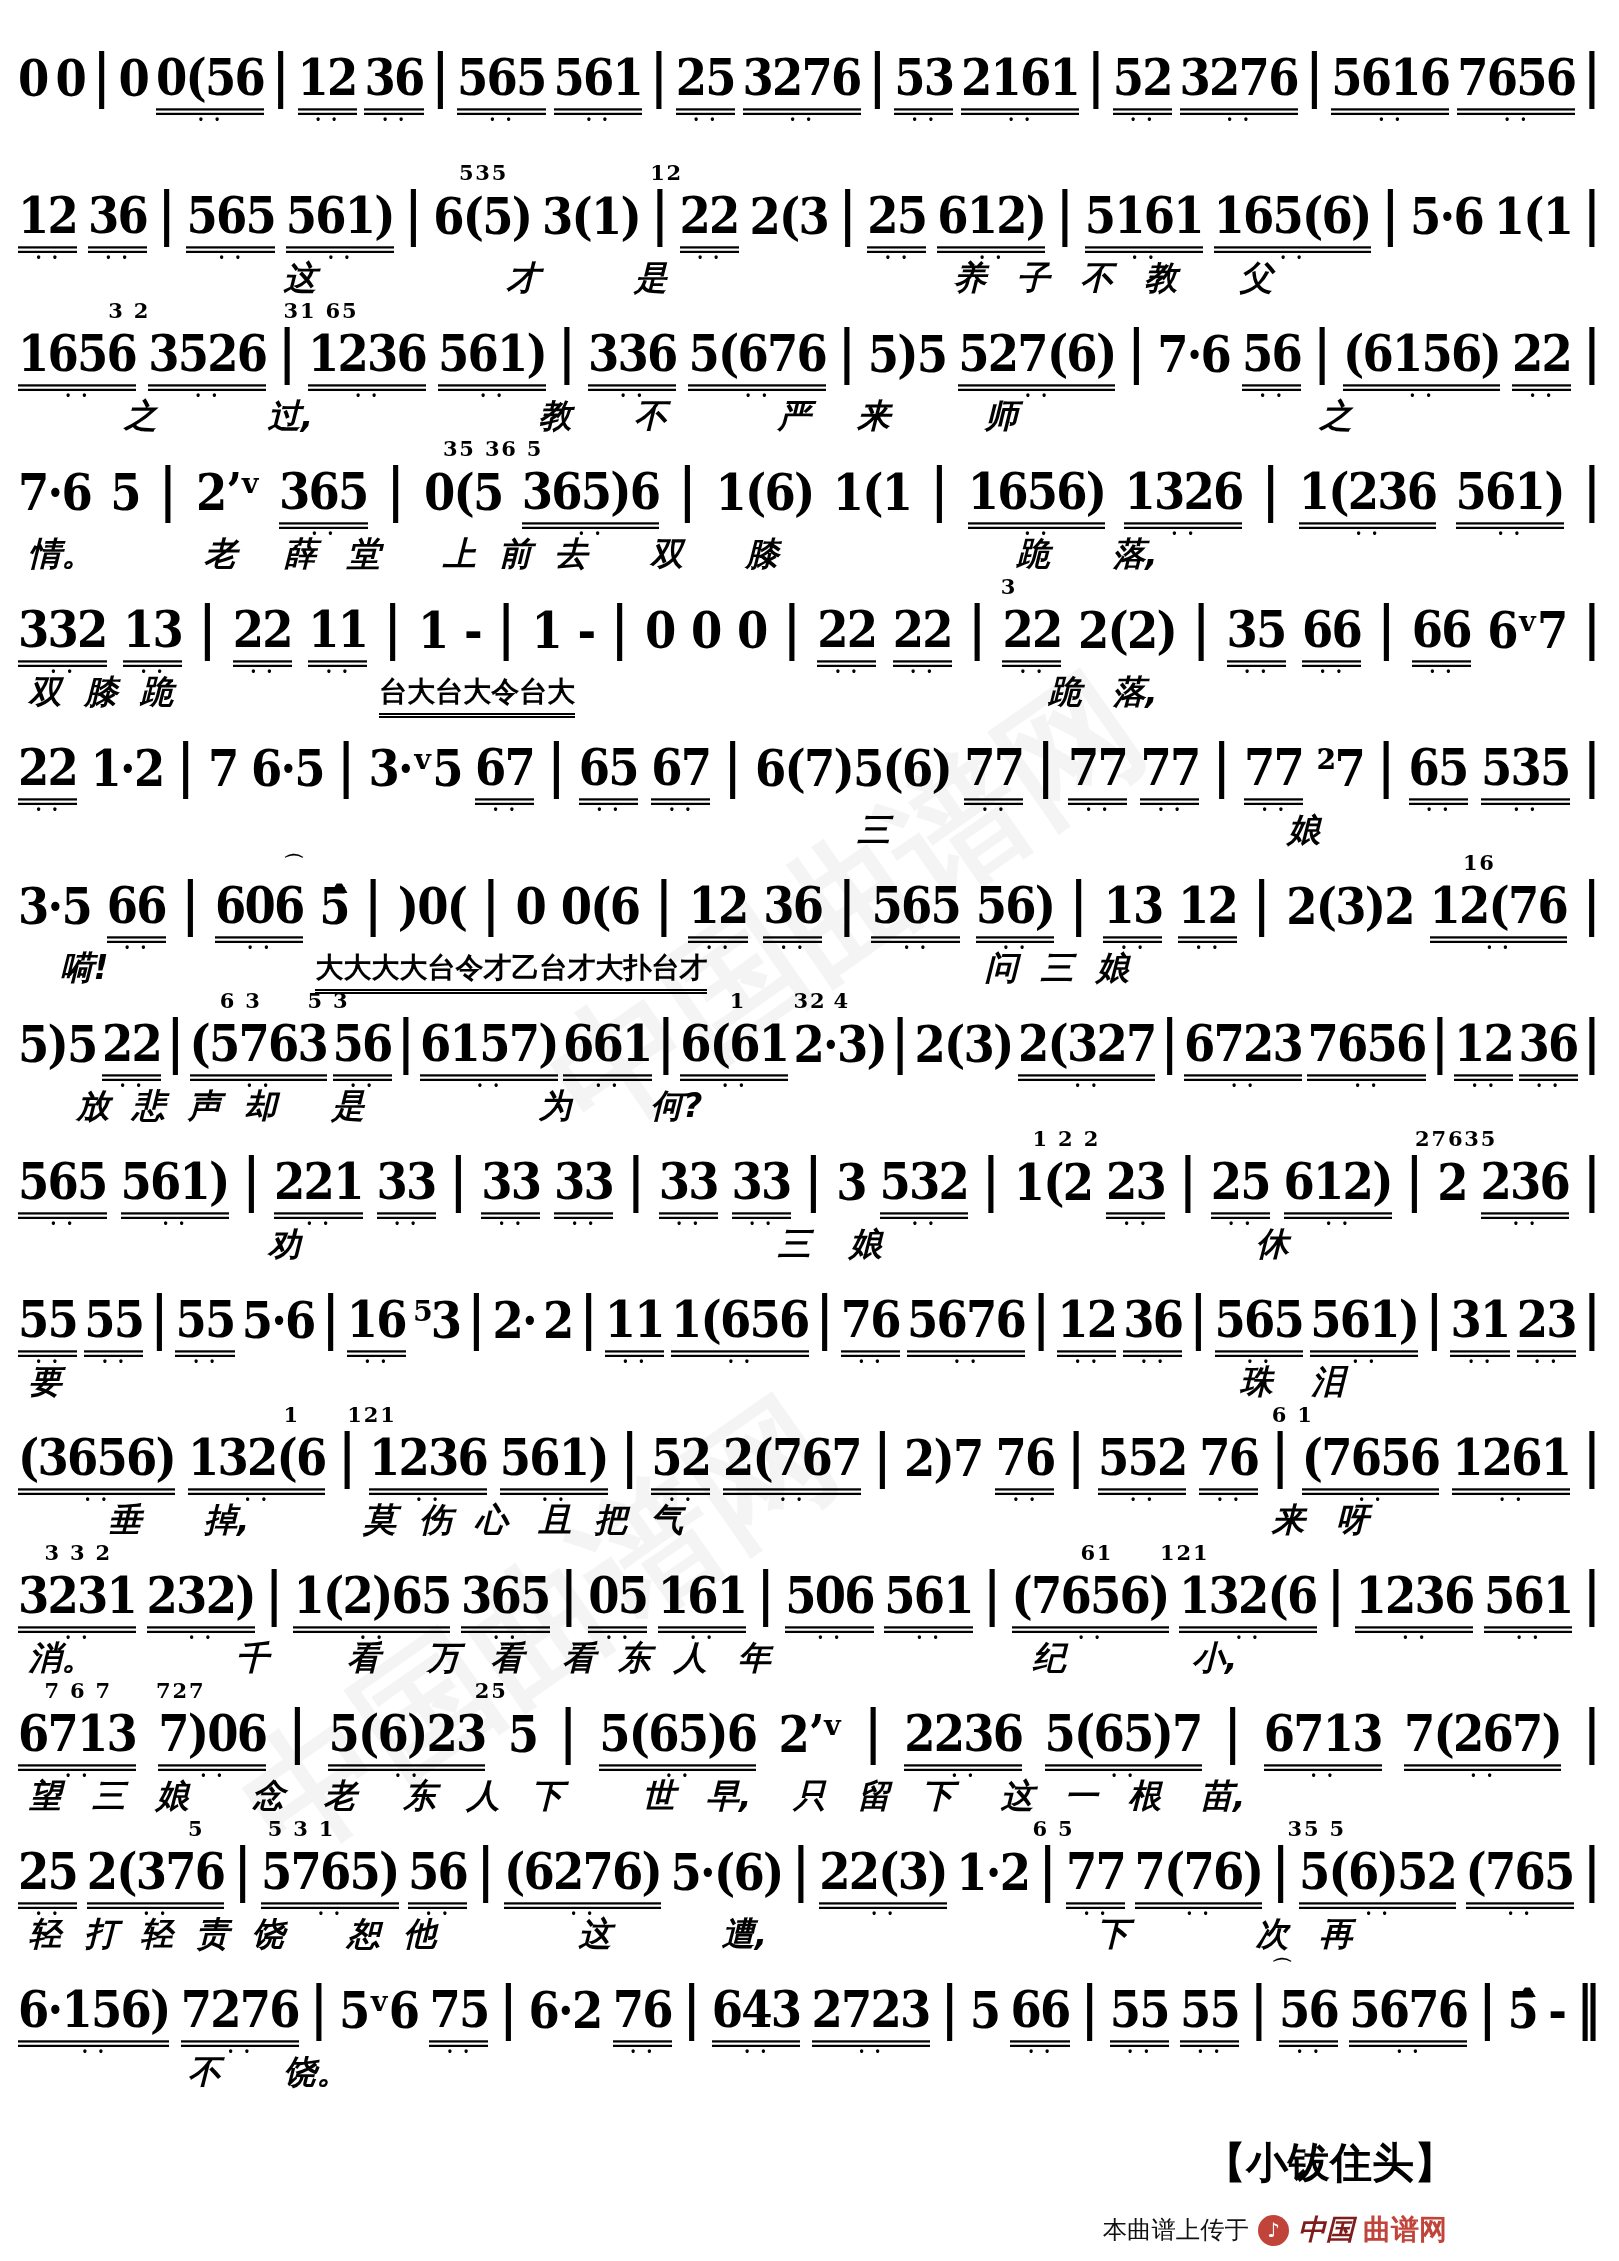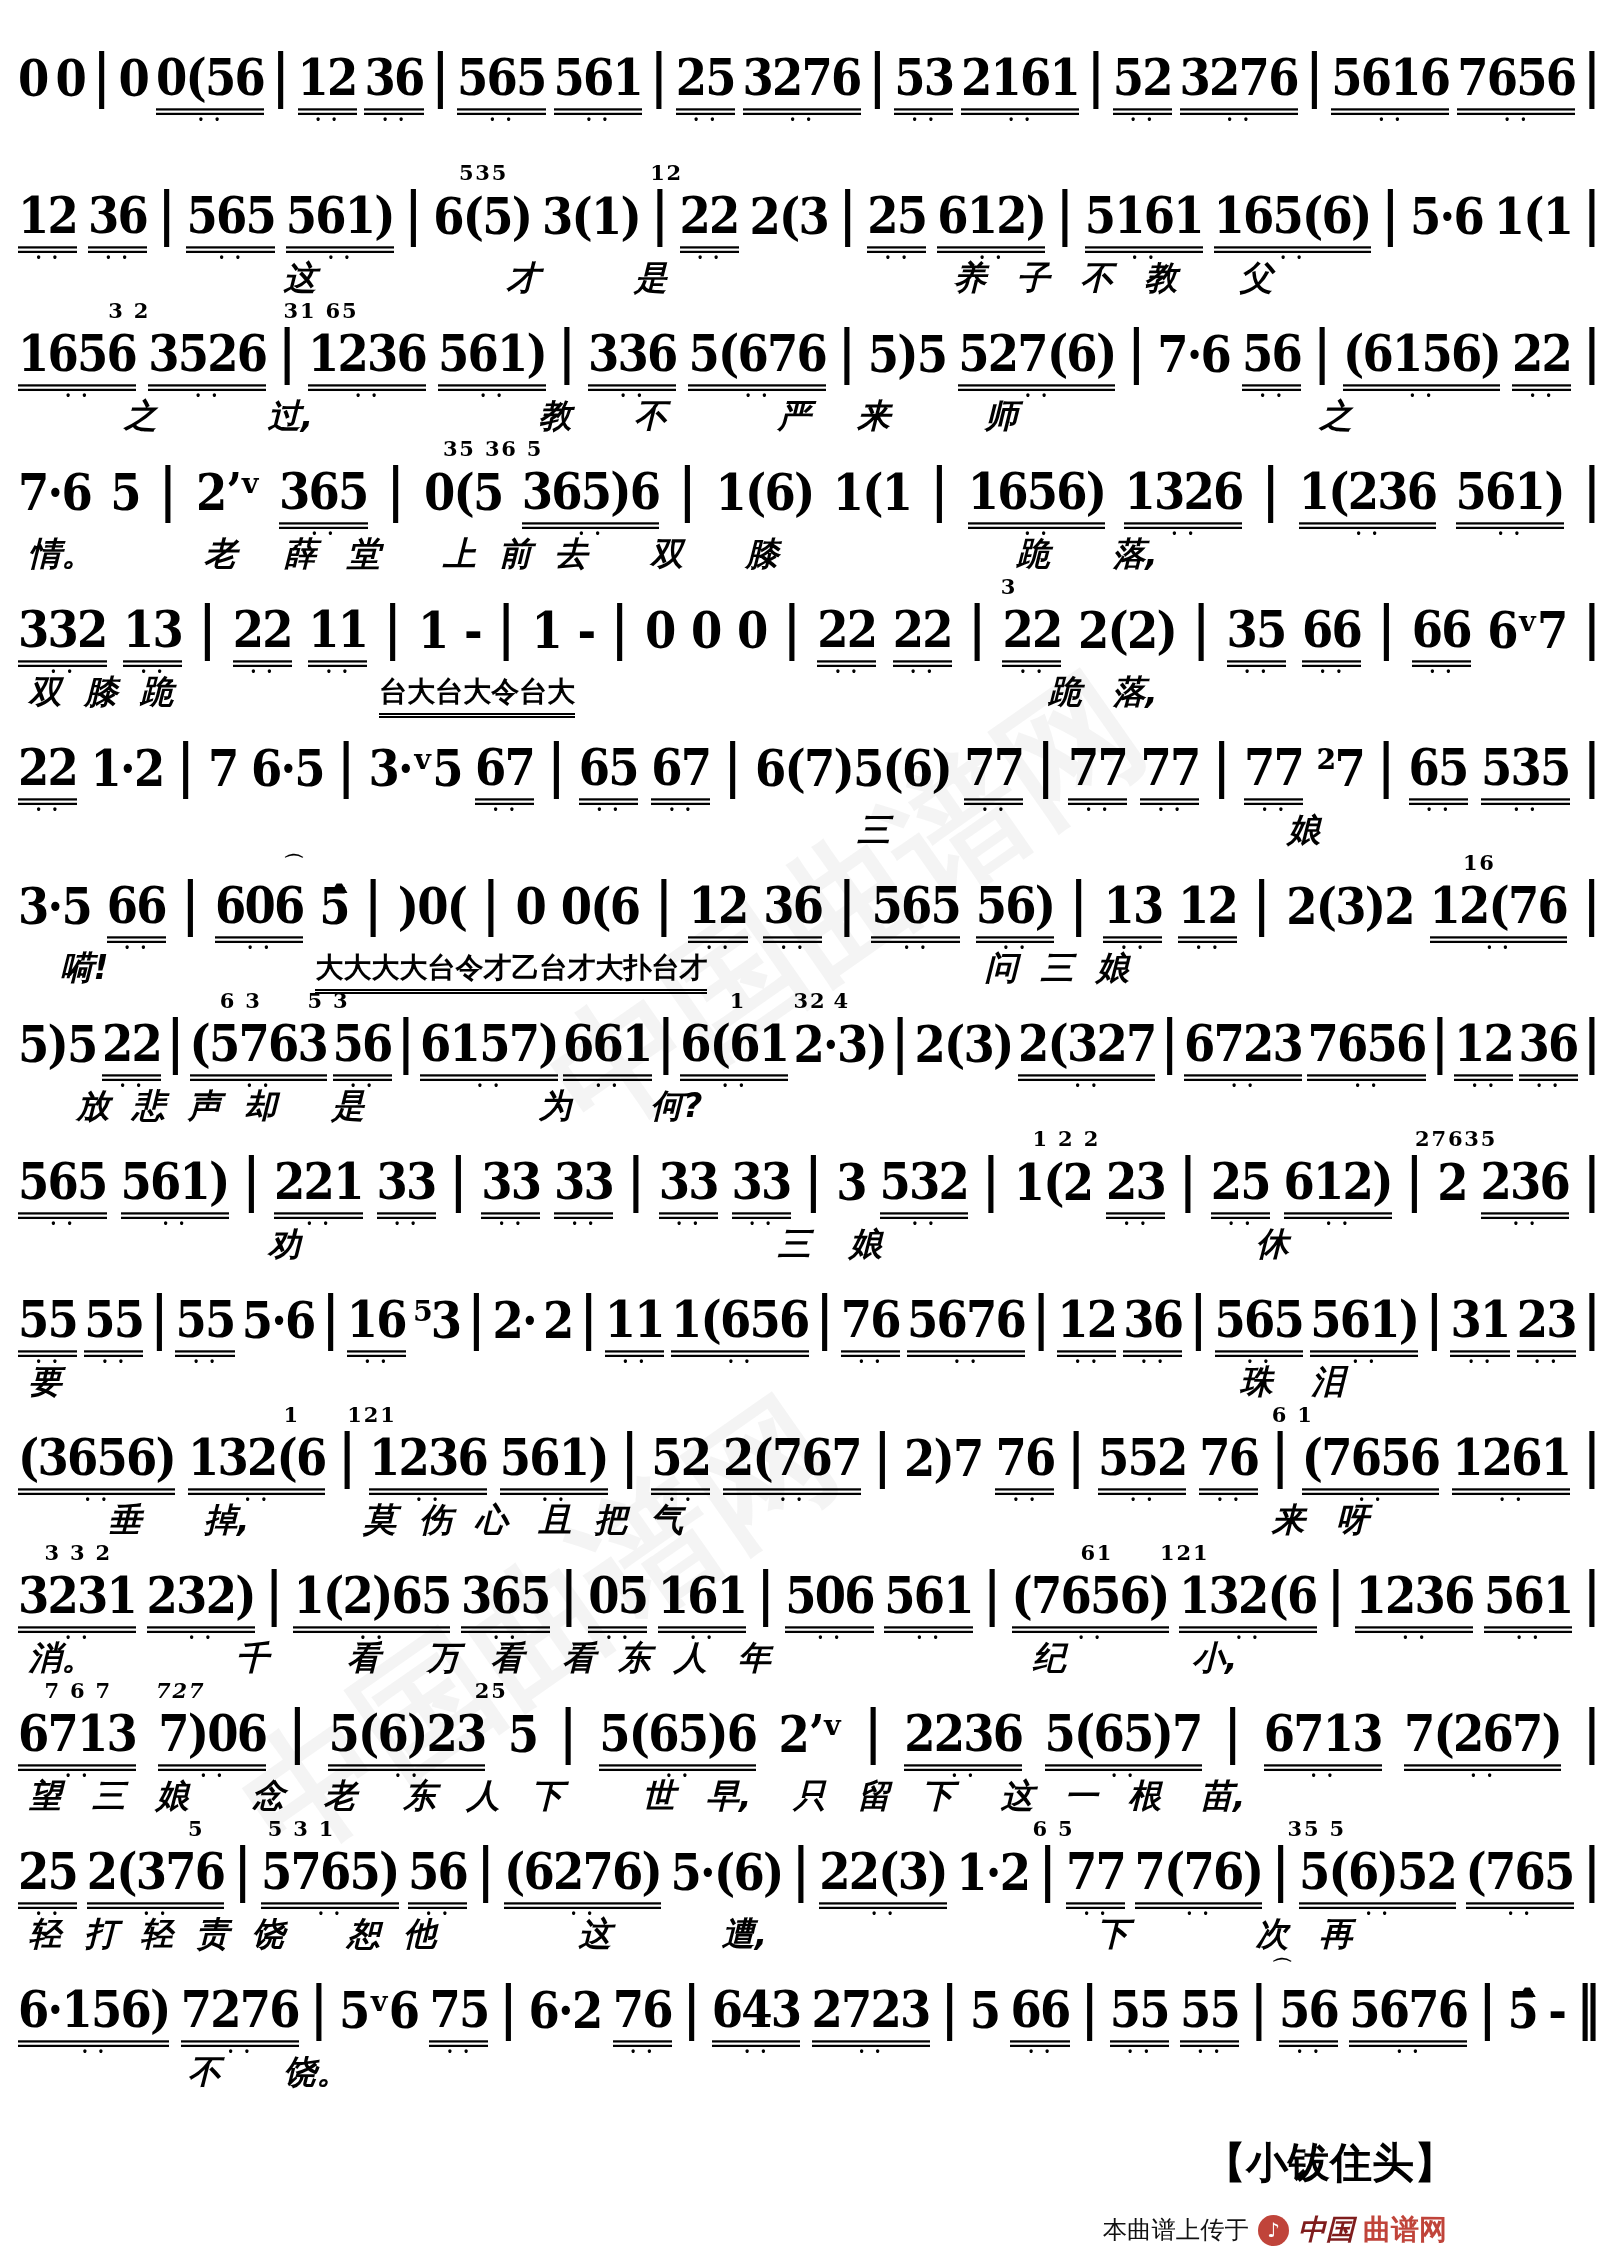--- a/index.html
+++ b/index.html
@@ -472,21 +472,21 @@
           <span class="syl" style="left: 34.5%;">看</span>
           <span class="syl" style="left: 38%;">东</span>
           <span class="syl" style="left: 41.5%;">人</span>
           <span class="syl" style="left: 45.5%;">年</span>
           <span class="syl" style="left: 64%;">纪</span>
           <span class="syl" style="left: 74%;">小,</span>
         </div>
       </div>
       <div class="line">
         <span class="grace" style="left: 2%;">7 6 7</span>
-        <span class="grace" style="left: 9%; font-style: italic;">727</span>
+        <span class="grace" style="left: 9%;">727</span>
         <span class="grace" style="left: 29%;">25</span>
         <div class="notes">
           <span class="grp beam">6713</span>
           <span class="grp beam">7)06</span>
           <span class="bar">|</span>
           <span class="grp beam">5(6)23</span>
           <span class="grp">5</span>
           <span class="bar">|</span>
           <span class="grp beam">5(65)6</span>
           <span class="grp">2ʼᵛ</span>

